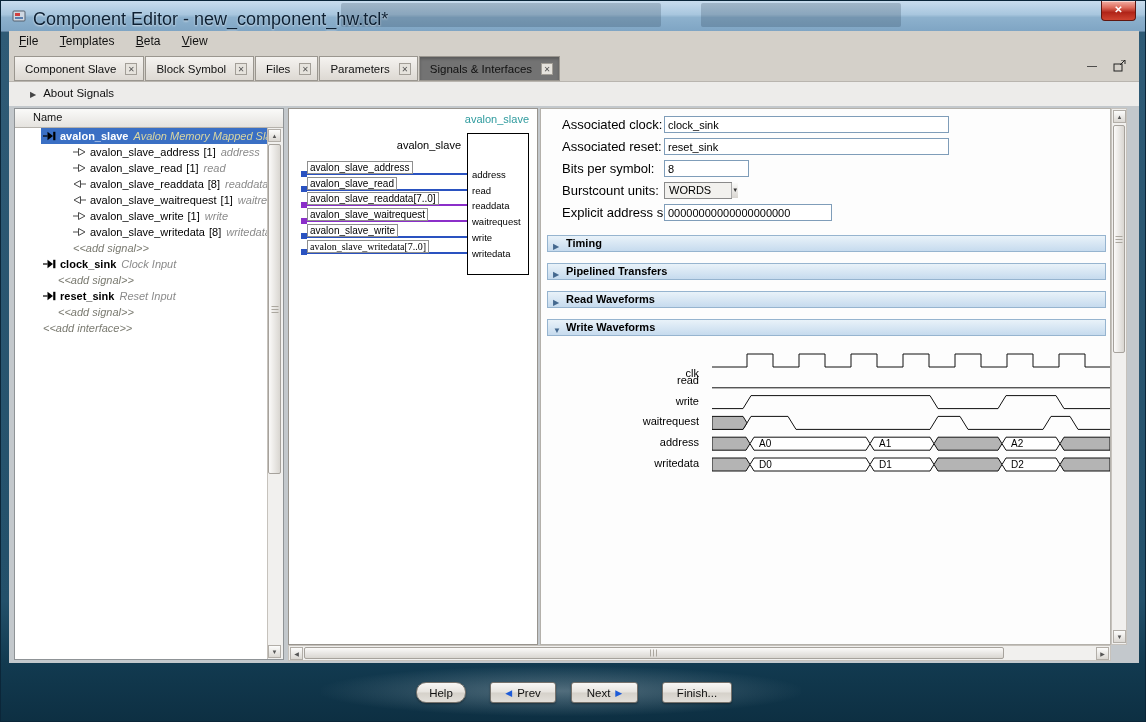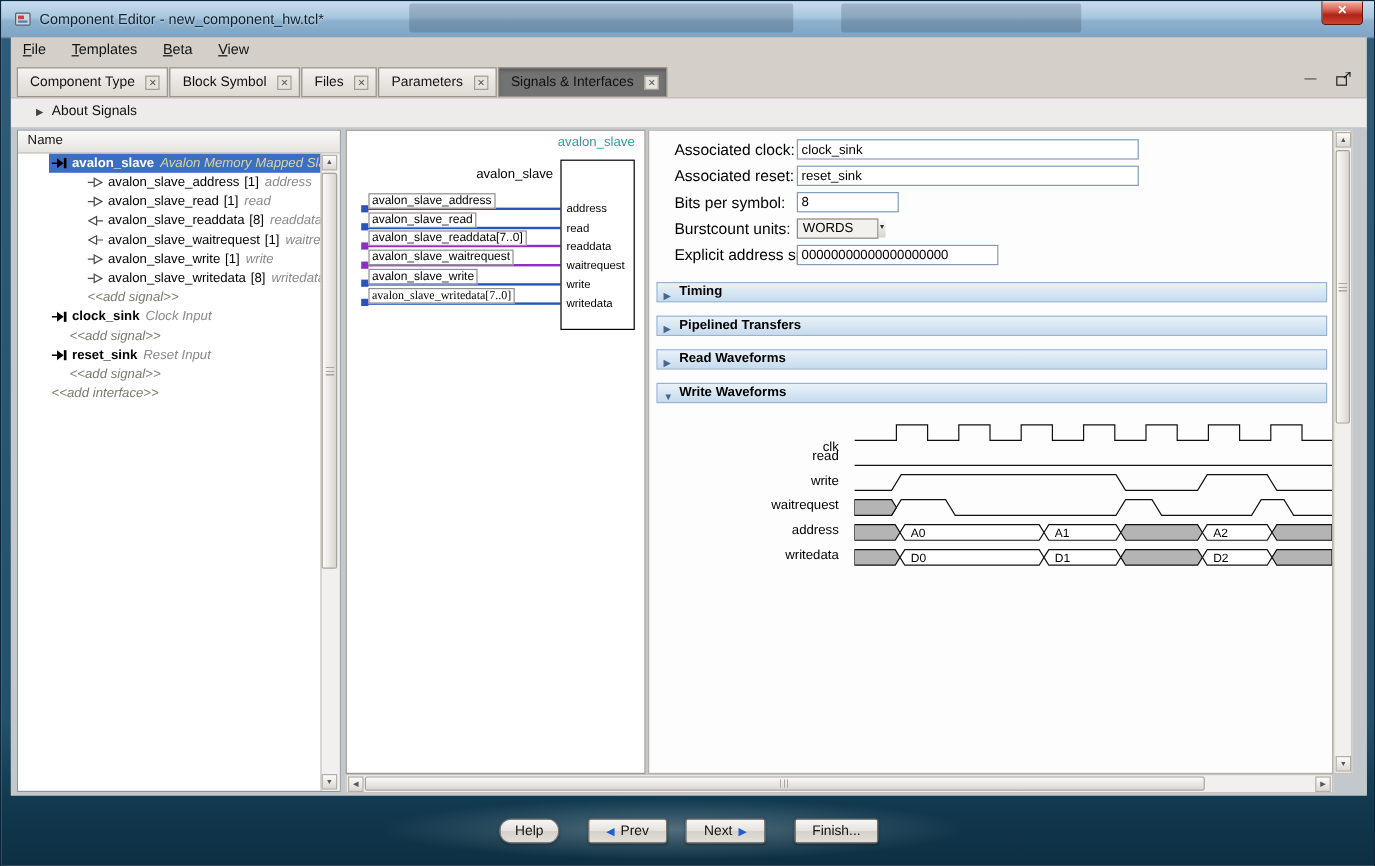--- a/index.html
+++ b/index.html
@@ -6,21 +6,21 @@
   body{font-family:"Liberation Sans",sans-serif;-webkit-font-smoothing:antialiased}
   .window{position:relative;width:1146px;height:722px;overflow:hidden;box-sizing:border-box;
     background:linear-gradient(180deg,#9dc0da 0px,#87aac8 30px,#2f5b76 31px,#23506a 600px,#123a50 662px,#0d2f42 722px);
     border:1px solid #0b2639}
   
   .titlebar{position:absolute;left:0;top:0;width:100%;height:30px;
     background:linear-gradient(180deg,#c9ddee 0%,#a8c6de 45%,#8db1cd 55%,#7fa5c4 100%);
     border-bottom:1px solid #5f82a0}
   .glass-ghost{position:absolute;top:0;height:24px;background:rgba(22,42,60,.20);border-radius:2px}
   .app-icon{position:absolute;left:10px;top:7px;width:16px;height:16px}
-  .title-text{position:absolute;left:32px;top:8px;font-size:12px;color:#0d2033;text-shadow:0 1px 2px rgba(255,255,255,.65);white-space:nowrap}
+  .title-text{position:absolute;left:32px;top:8px;font-size:18px;color:#0d2033;text-shadow:0 1px 2px rgba(255,255,255,.65);white-space:nowrap}
   .close-btn{position:absolute;right:9px;top:0;width:33px;height:19px;
     background:linear-gradient(180deg,#f2b0a6 0%,#dd6a5a 35%,#b02418 60%,#cf4330 100%);
     border:1px solid #5f1710;border-top:none;border-radius:0 0 4px 4px;
     color:#fff;font-size:10px;font-weight:bold;text-align:center;line-height:17px;cursor:default;box-shadow:inset 0 1px 0 rgba(255,255,255,.5)}
   
   .client{position:absolute;left:8px;top:30px;width:1130px;height:632px;background:#d4d0c9;overflow:hidden}
   .menubar{position:absolute;left:0;top:0;width:100%;height:22px;font-size:12px;color:#111}
   .menu-item{display:inline-block;padding:3px 8px 3px 8px;margin-left:2px}
   .menu-item::first-letter{text-decoration:underline}
   .tabrow{position:absolute;left:0;top:22px;width:100%;height:28px}
@@ -32,21 +32,21 @@
     color:#555;font-size:8px;line-height:11px;text-align:center;box-sizing:border-box}
   .pane-btns{position:absolute;right:12px;top:7px;display:flex;gap:11px}
   .pane-btn{width:16px;height:14px;text-align:center;font-size:10px;line-height:12px;color:#222}
   .aboutrow{position:absolute;left:0;top:50px;width:100%;height:25px;background:#edecea;
     border-top:1px solid #b9b5af;border-bottom:1px solid #c6c2bc;font-size:11.5px;line-height:23px;color:#111}
   .about-arrow{margin:0 7px 0 21px;font-size:8px;color:#444}
   .main-bg{position:absolute;left:0;top:75px;width:1130px;height:557px;background:#c3c8cc}
   
   .tree-panel{position:absolute;left:5px;top:77px;width:270px;height:552px;background:#fff;border:1px solid #8f9396;box-sizing:border-box}
   .tree-header{height:18px;background:linear-gradient(180deg,#fafaf9,#e5e3df);border-bottom:1px solid #b5b2ac;
-    font-size:11px;padding-left:8px;line-height:17px;color:#111}
+    font-size:11px;padding-left:18px;line-height:17px;color:#111}
   .tree-body{position:absolute;left:0;top:19px;right:15px;bottom:0;overflow:hidden}
   .trow{position:relative;height:16px;display:flex;align-items:center;font-size:11px;white-space:nowrap;color:#000}
   .ticon{display:inline-flex;width:14px;margin-right:3px;flex:none;align-items:center}
   .tlabel.b{font-weight:bold}
   .addlbl{font-style:italic;color:#7a7a70}
   .twidth{margin-left:4px}
   .trole{margin-left:5px;font-style:italic;color:#8a8a8a}
   .trow.sel .tlabel,.trow.sel .twidth{color:#fff}
   .trole.selrole{color:#d9d6a2}
   .tree-vscroll{position:absolute;right:0;top:19px;bottom:0;width:15px;background:#f1f0ee;border-left:1px solid #c6c2bc}
@@ -117,21 +117,21 @@
     <div class="menubar">
       <span class="menu-item">File</span>
       <span class="menu-item">Templates</span>
       <span class="menu-item">Beta</span>
       <span class="menu-item">View</span>
     </div>
 
     <div class="tabrow">
       <div class="tabs">
         <div class="tab">
-          <span>Component Type</span>
+          <span>Component Slave</span>
           <span class="tab-close">✕</span>
         </div>
         <div class="tab">
           <span>Block Symbol</span>
           <span class="tab-close">✕</span>
         </div>
         <div class="tab">
           <span>Files</span>
           <span class="tab-close">✕</span>
         </div>

